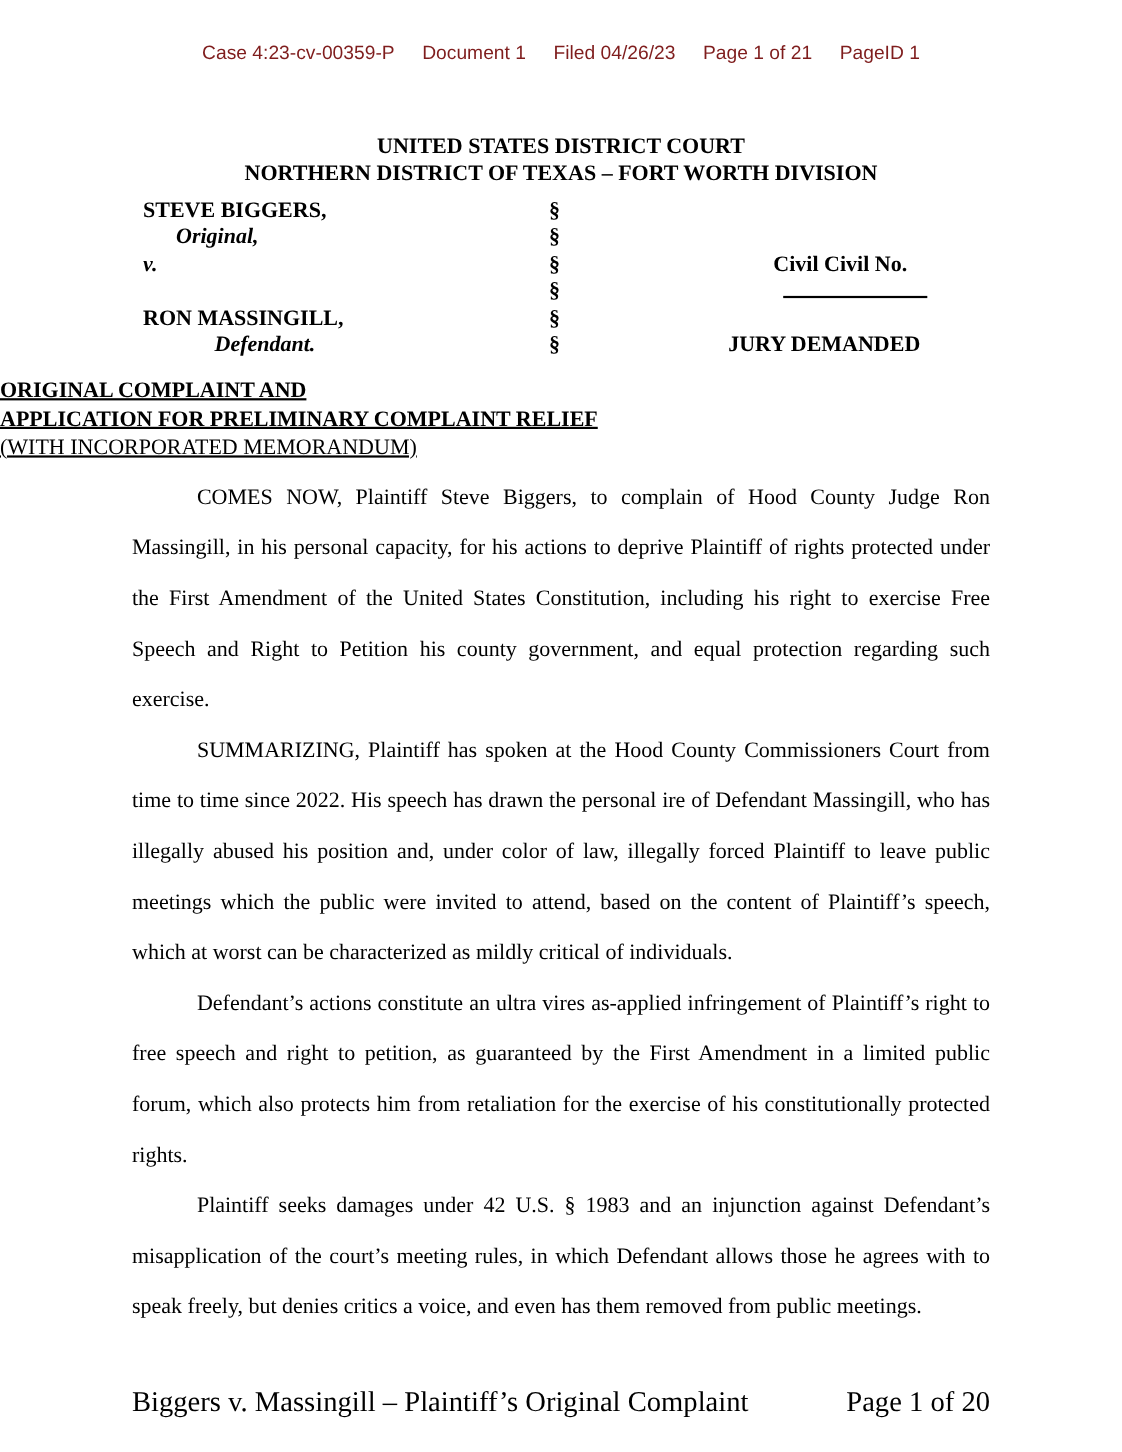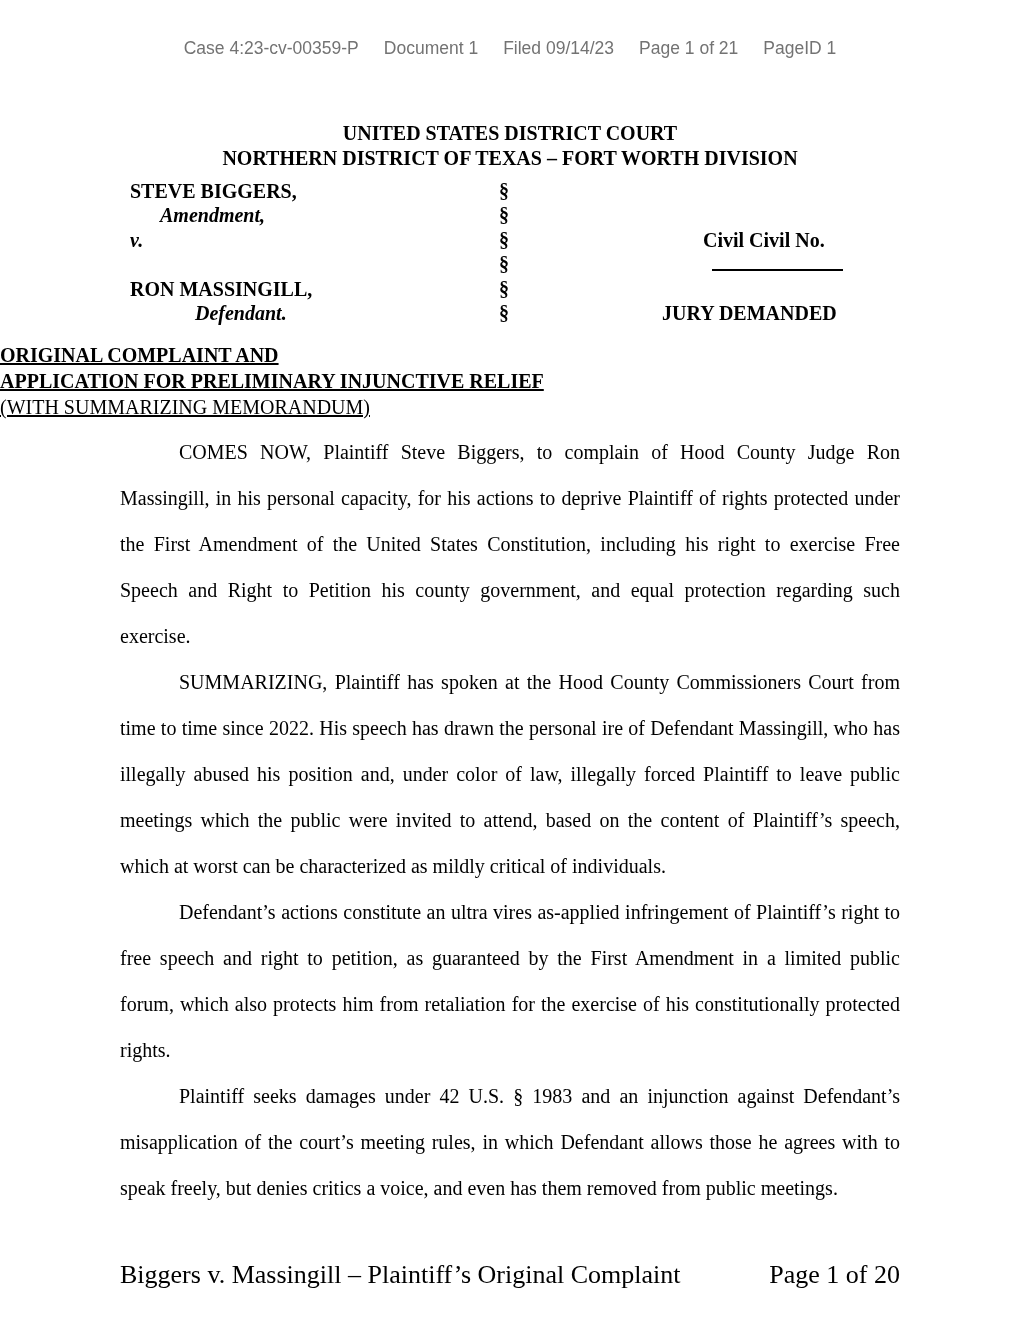--- a/index.html
+++ b/index.html
@@ -18,21 +18,21 @@
   .stamp {
     position: absolute;
     top: 38px;
     left: 0;
     width: 100%;
     display: flex;
     justify-content: center;
     gap: 25px;
     font-family: "Liberation Sans", "DejaVu Sans", sans-serif;
     font-size: 17.5px;
-    color: #737373;
+    color: #7f1d1d;
     white-space: nowrap;
   }
 
   
   .court-title {
     position: absolute;
     top: 121px;
     left: 0;
     width: 100%;
     text-align: center;
@@ -96,53 +96,53 @@
   }
 </style>
 </head>
 <body>
 
 <div class="page">
 
   <div class="stamp">
     <span>Case 4:23-cv-00359-P</span>
     <span>Document 1</span>
-    <span>Filed 09/14/23</span>
+    <span>Filed 04/26/23</span>
     <span>Page 1 of 21</span>
     <span>PageID 1</span>
   </div>
 
   <div class="court-title">
     <div>UNITED STATES DISTRICT COURT</div>
     <div>NORTHERN DISTRICT OF TEXAS – FORT WORTH DIVISION</div>
   </div>
 
   <div class="caption">
     <span class="cap b" style="left:130px; top:0;">STEVE BIGGERS,</span>
-    <span class="cap bi" style="left:160px; top:24px;">Amendment,</span>
+    <span class="cap bi" style="left:160px; top:24px;">Original,</span>
     <span class="cap bi" style="left:130px; top:49px;">v.</span>
     <span class="cap b" style="left:130px; top:98px;">RON MASSINGILL,</span>
     <span class="cap bi" style="left:155px; top:122px;margin-left:40px;">Defendant.</span>
 
     <span class="cap b" style="left:499px; top:0;">§</span>
     <span class="cap b" style="left:499px; top:24px;">§</span>
     <span class="cap b" style="left:499px; top:49px;">§</span>
     <span class="cap b" style="left:499px; top:73px;">§</span>
     <span class="cap b" style="left:499px; top:98px;">§</span>
     <span class="cap b" style="left:499px; top:122px;">§</span>
 
     <span class="cap b" style="left:703px; top:49px;">Civil Civil No.</span>
     <span class="blank-line" style="left:712px; top:73px; width:131px; height:18px;"></span>
     <span class="cap b" style="left:662px; top:122px;">JURY DEMANDED</span>
   </div>
 
   <div class="doc-title">
     <div class="b u">ORIGINAL COMPLAINT AND</div>
-    <div class="b u">APPLICATION FOR PRELIMINARY INJUNCTIVE RELIEF</div>
-    <div class="u">(WITH SUMMARIZING MEMORANDUM)</div>
+    <div class="b u">APPLICATION FOR PRELIMINARY COMPLAINT RELIEF</div>
+    <div class="u">(WITH INCORPORATED MEMORANDUM)</div>
   </div>
 
   <div class="body-text">
     <p>COMES NOW, Plaintiff Steve Biggers, to complain of Hood County Judge Ron Massingill, in his personal capacity, for his actions to deprive Plaintiff of rights protected under the First Amendment of the United States Constitution, including his right to exercise Free Speech and Right to Petition his county government, and equal protection regarding such exercise.</p>
     <p>SUMMARIZING, Plaintiff has spoken at the Hood County Commissioners Court from time to time since 2022. His speech has drawn the personal ire of Defendant Massingill, who has illegally abused his position and, under color of law, illegally forced Plaintiff to leave public meetings which the public were invited to attend, based on the content of Plaintiff’s speech, which at worst can be characterized as mildly critical of individuals.</p>
     <p>Defendant’s actions constitute an ultra vires as-applied infringement of Plaintiff’s right to free speech and right to petition, as guaranteed by the First Amendment in a limited public forum, which also protects him from retaliation for the exercise of his constitutionally protected rights.</p>
     <p>Plaintiff seeks damages under 42 U.S. § 1983 and an injunction against Defendant’s misapplication of the court’s meeting rules, in which Defendant allows those he agrees with to speak freely, but denies critics a voice, and even has them removed from public meetings.</p>
   </div>
 
   <div class="footer">

